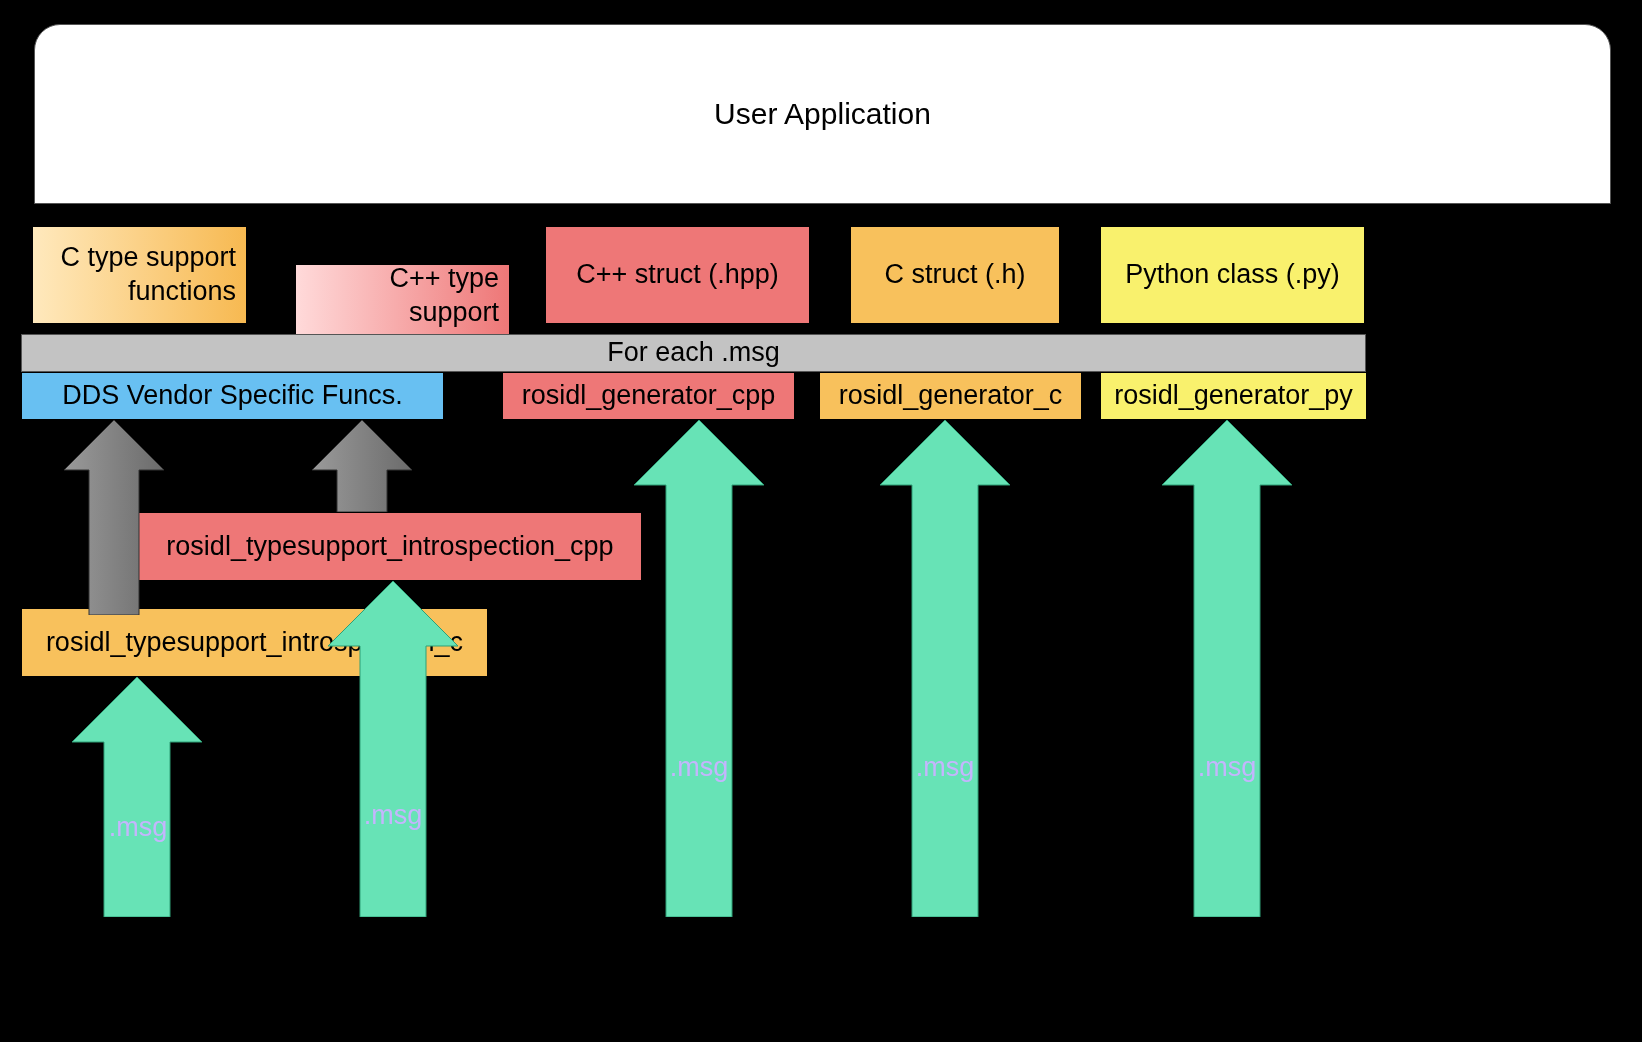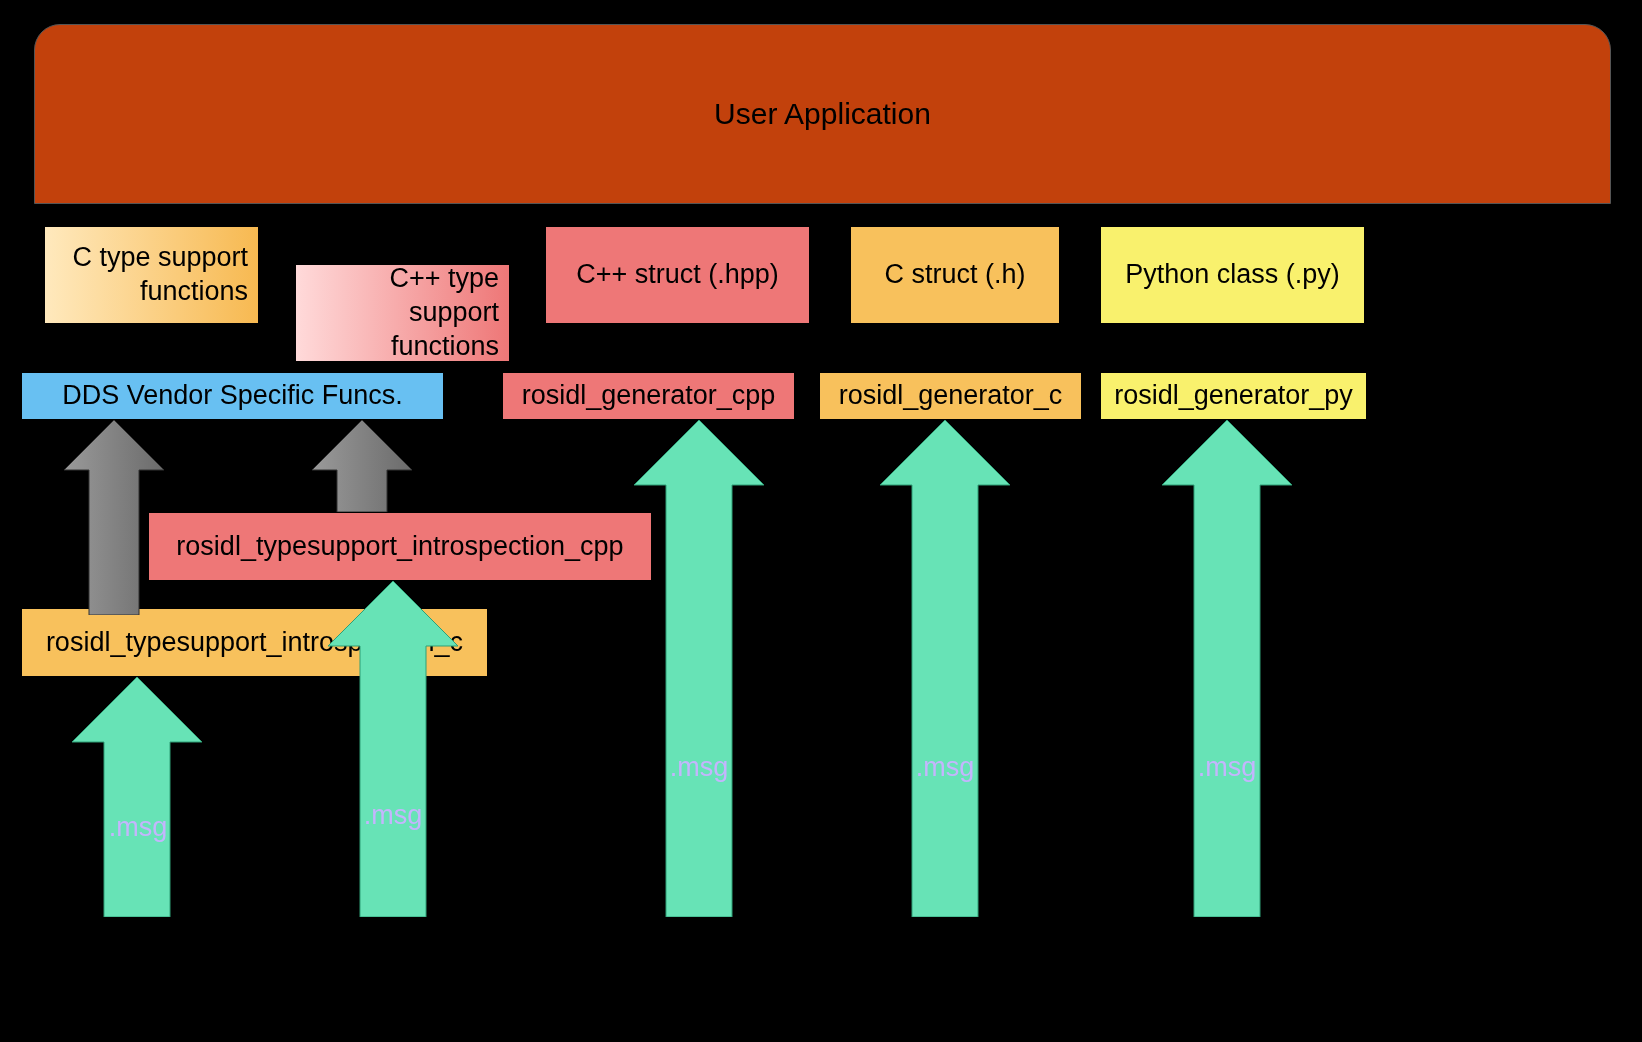--- a/index.html
+++ b/index.html
@@ -23,21 +23,21 @@
     align-items: center;
     justify-content: center;
     text-align: center;
     font-size: 27px;
     line-height: 1.25;
     padding: 4px 10px;
     border: 1px solid #000;
   }
   .box.right-align { justify-content: flex-end; text-align: right; }
   .user-app {
-    background: #c2410c;
+    background: #ffffff;
     border-radius: 26px 26px 0 0;
     border: 1px solid #555;
     align-items: center;
   }
   .bar-each {
     background: #c3c3c3;
     border: 1px solid #555;
     font-size: 27px;
   }
   .orange-grad {
@@ -66,58 +66,61 @@
 </style>
 </head>
 <body>
 
 <div class="stage">
 
   <div class="box user-app" style="left:34px; top:24px; width:1577px; height:180px; flex-direction:column; font-size:30px;">
     <div>User Application</div>
   </div>
 
-  <div class="box orange-grad right-align" style="left:44px; top:226px; width:215px; height:98px;">
+  <div class="box orange-grad right-align" style="left:32px; top:226px; width:215px; height:98px;">
     <span>C type support functions</span>
   </div>
 
   <div class="box pink-grad right-align" style="left:295px; top:226px; width:215px; height:98px;">
     <span>C++ type support functions</span>
   </div>
 
   <div class="box red-flat" style="left:545px; top:226px; width:265px; height:98px;">
     <span>C++ struct (.hpp)</span>
   </div>
 
   <div class="box orange-flat" style="left:850px; top:226px; width:210px; height:98px;">
     <span>C struct (.h)</span>
   </div>
 
   <div class="box yellow-flat" style="left:1100px; top:226px; width:265px; height:98px;">
     <span>Python class (.py)</span>
   </div>
 
+  <div class="box bar-each" style="left:21px; top:334px; width:1345px; height:38px; padding:0;">
+    <span>For each .msg</span>
+  </div>
 
   <div class="box blue-flat" style="left:21px; top:372px; width:423px; height:48px;">
     <span>DDS Vendor Specific Funcs.</span>
   </div>
 
   <div class="box red-flat" style="left:502px; top:372px; width:293px; height:48px;justify-content:center;">
     <span>rosidl_generator_cpp</span>
   </div>
 
   <div class="box orange-flat" style="left:819px; top:372px; width:263px; height:48px;">
     <span>rosidl_generator_c</span>
   </div>
 
   <div class="box yellow-2" style="left:1100px; top:372px; width:267px; height:48px;">
     <span>rosidl_generator_py</span>
   </div>
 
-  <div class="box red-flat" style="left:148px; top:512px; width:504px; height:69px;">
+  <div class="box red-flat" style="left:138px; top:512px; width:504px; height:69px;">
     <span>rosidl_typesupport_introspection_cpp</span>
   </div>
 
   <div class="box orange-flat" style="left:21px; top:608px; width:467px; height:69px;">
     <span>rosidl_typesupport_introspection_c</span>
   </div>
 
   <svg class="arrow" style="left:64px; top:420px; width:100px; height:195px;" viewBox="0 0 100 195">
     <defs>
       <linearGradient id="grayGrad1" x1="0" y1="0" x2="1" y2="0">

